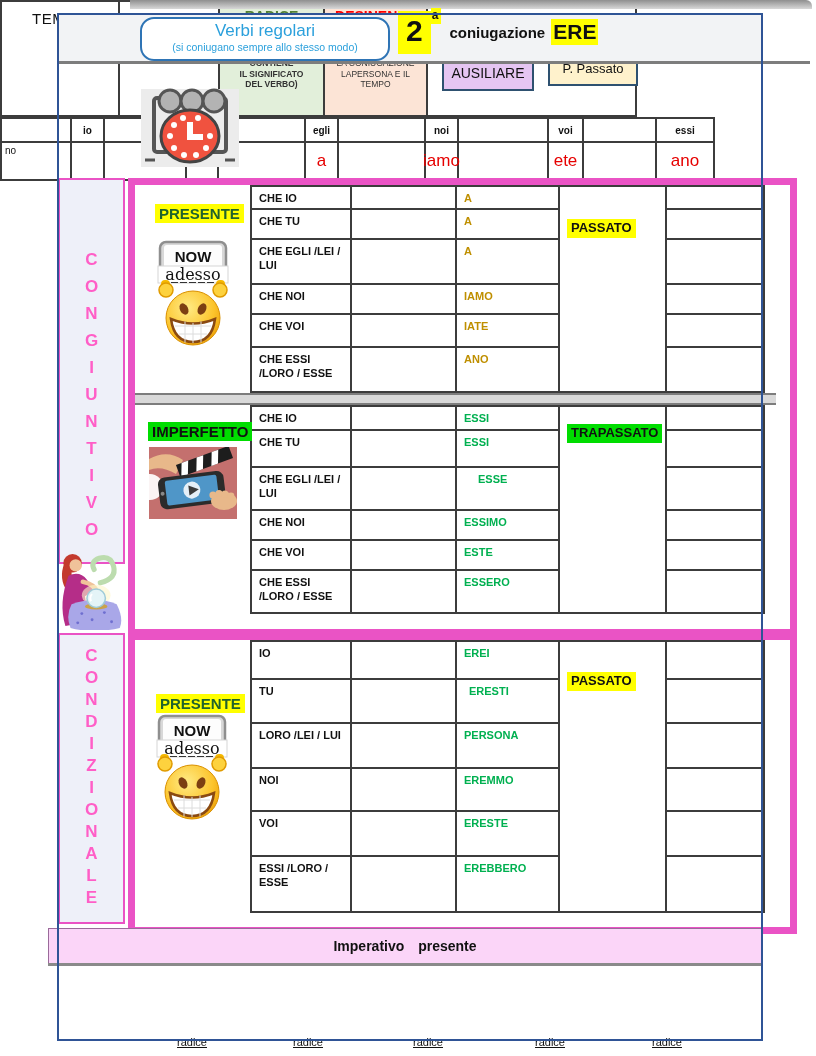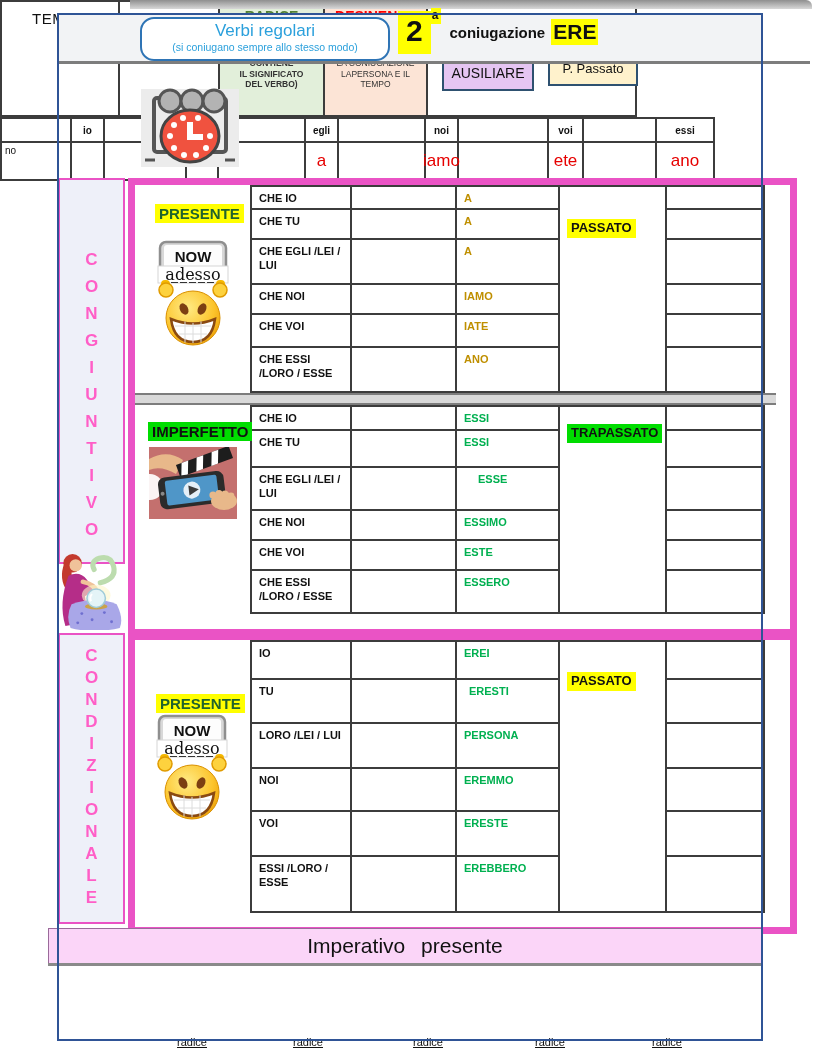--- a/index.html
+++ b/index.html
@@ -83,21 +83,21 @@
   
   .img{position:absolute;z-index:6;}
   #clock{left:140px;top:88px;width:100px;height:80px;z-index:4;}
   #smiley1{left:147px;top:240px;width:92px;height:106px;}
   #movie{left:149px;top:447px;width:88px;height:72px;}
   #fortune{left:54px;top:550px;width:70px;height:80px;z-index:7;}
   #smiley2{left:146px;top:714px;width:92px;height:106px;}
   
   #banner{left:48px;top:928px;width:712px;height:34px;background:var(--banner-bg);
           border:1px solid #9a6a9a;z-index:3;display:flex;align-items:center;justify-content:center;}
-  #banner .ttl{font-size:21px;font-weight:normal;word-spacing:10px;}
+  #banner .ttl{font-size:14px;font-weight:bold;word-spacing:10px;}
   #bannerline{left:48px;top:963px;width:715px;height:3px;background:#8a8a8a;z-index:3;}
   
   #imptable{left:48px;top:968px;width:715px;height:64px;border:2px solid var(--grid);box-sizing:border-box;
             display:grid;z-index:3;background:#fff;
             grid-template-columns:70px 33px 82px 32px 87px 33px 87px 33px 90px 35px 73px 56px;
             grid-template-rows:24px 36px;}
   #imptable > div{border-right:2px solid var(--grid);border-bottom:2px solid var(--grid);
                   box-sizing:border-box;display:flex;align-items:center;justify-content:center;}
   #imptable > div:nth-child(12n){border-right:none;}
   #imptable > div:nth-child(n+13){border-bottom:none;}

